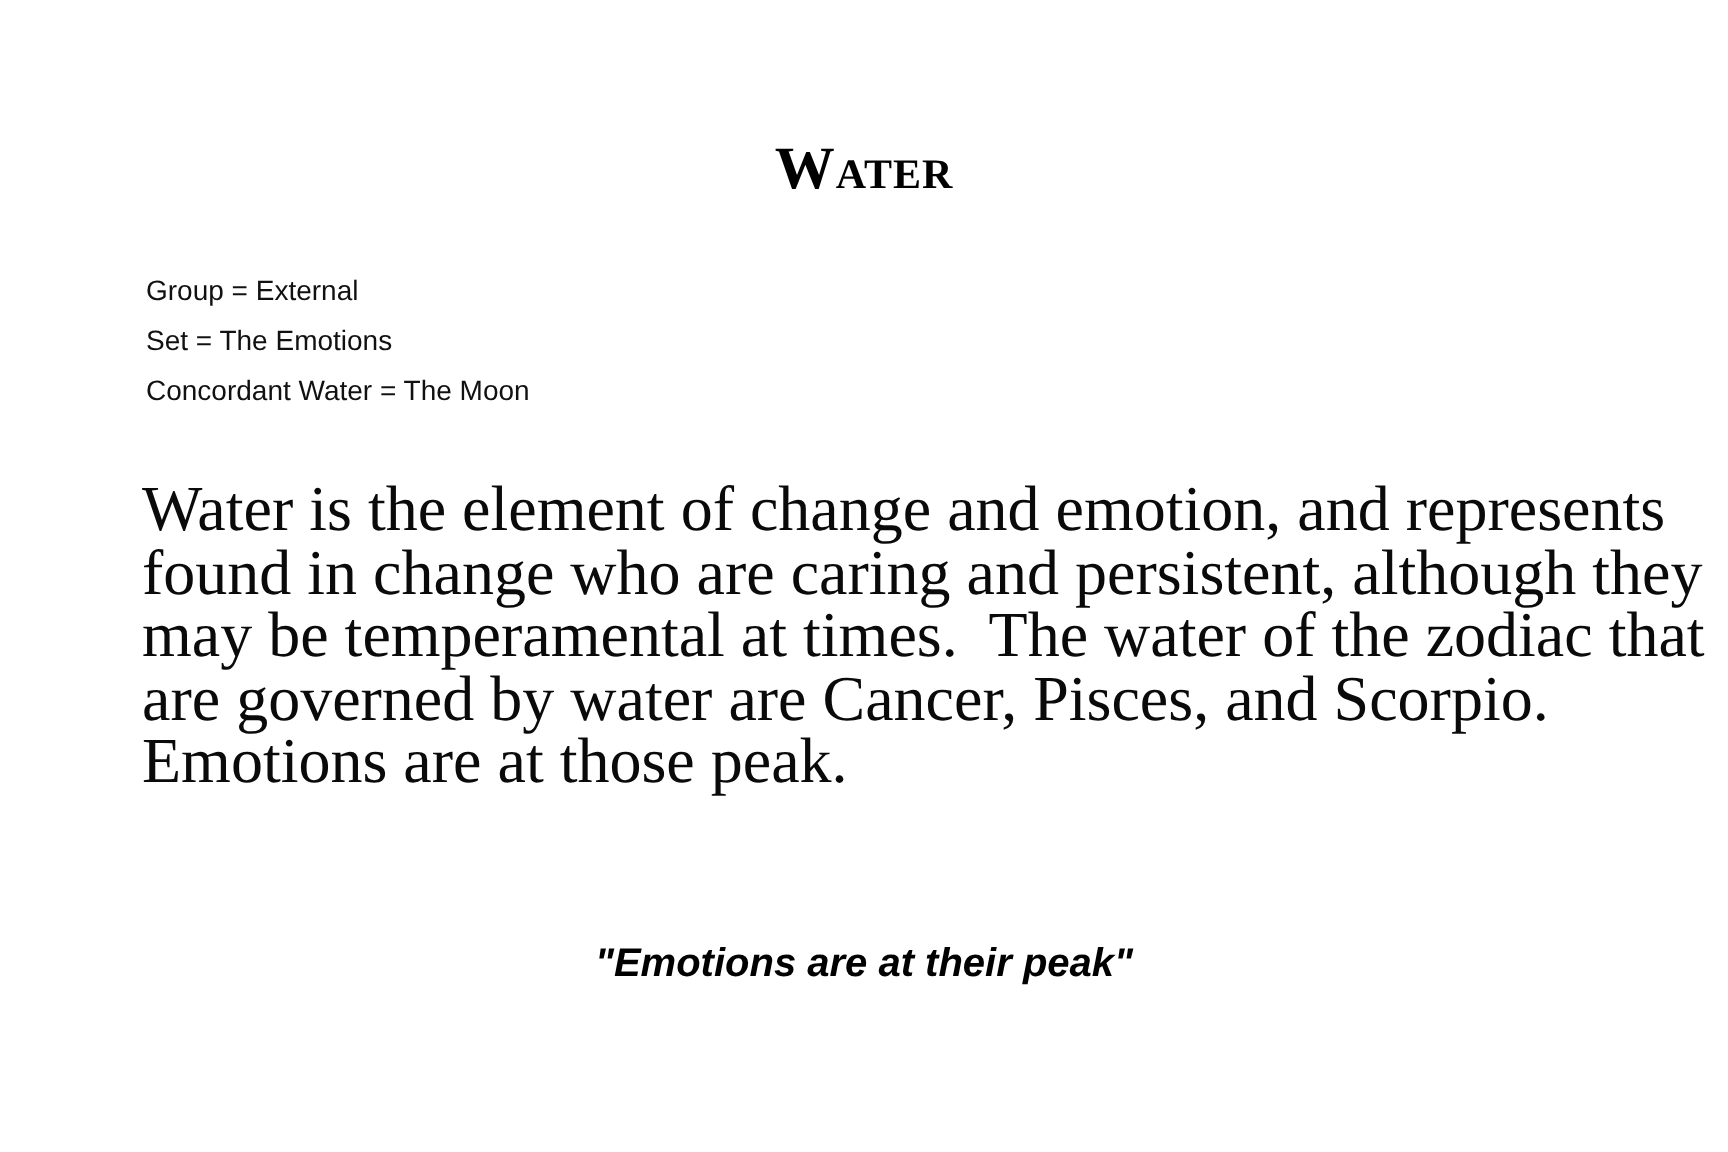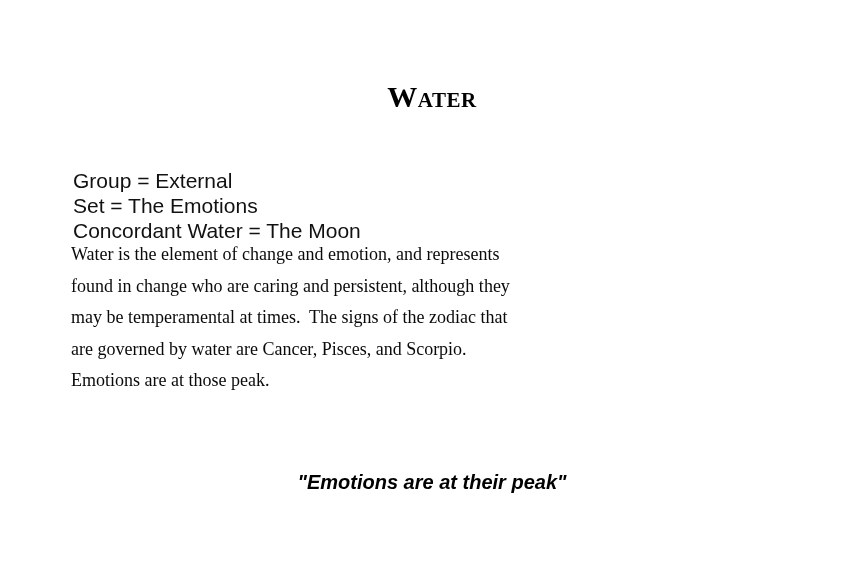--- a/index.html
+++ b/index.html
@@ -15,51 +15,50 @@
     overflow: hidden;
   }
   .page {
     position: relative;
     width: 864px;
     height: 576px;
     box-sizing: border-box;
   }
   .title {
     position: absolute;
-    top: 80px;
+    top: 68px;
     left: 0;
     width: 864px;
     text-align: center;
     font-family: "Liberation Serif", serif;
     font-size: 30px;
     font-weight: bold;
     font-variant: small-caps;
     letter-spacing: 0.5px;
   }
   .meta {
     position: absolute;
     top: 133px;
     left: 73px;
     width: 700px;
     font-family: "Liberation Sans", sans-serif;
-    font-size: 21px;
+    font-size: 14px;
     line-height: 25px;
     color: #111111;
-    margin-top: 35px;
   }
   .meta div {
     white-space: pre;
   }
   .body-text {
     position: absolute;
     top: 239px;
     left: 71px;
     width: 740px;
     font-family: "Liberation Serif", serif;
-    font-size: 18px;
+    font-size: 32px;
     line-height: 31.5px;
     color: #0a0a0a;
   }
   .body-text span.line {
     display: block;
     white-space: pre;
   }
   .quote {
     position: absolute;
     top: 471px;
@@ -81,20 +80,20 @@
 
   <div class="meta">
     <div>Group = External</div>
     <div>Set = The Emotions</div>
     <div>Concordant Water = The Moon</div>
   </div>
 
   <div class="body-text">
     <span class="line">Water is the element of change and emotion, and represents</span>
     <span class="line">found in change who are caring and persistent, although they</span>
-    <span class="line">may be temperamental at times.  The signs of the zodiac that</span>
+    <span class="line">may be temperamental at times.  The water of the zodiac that</span>
     <span class="line">are governed by water are Cancer, Pisces, and Scorpio.</span>
     <span class="line">Emotions are at those peak.</span>
   </div>
 
   <div class="quote">"Emotions are at their peak"</div>
 
 </div>
 
 </body></html>

